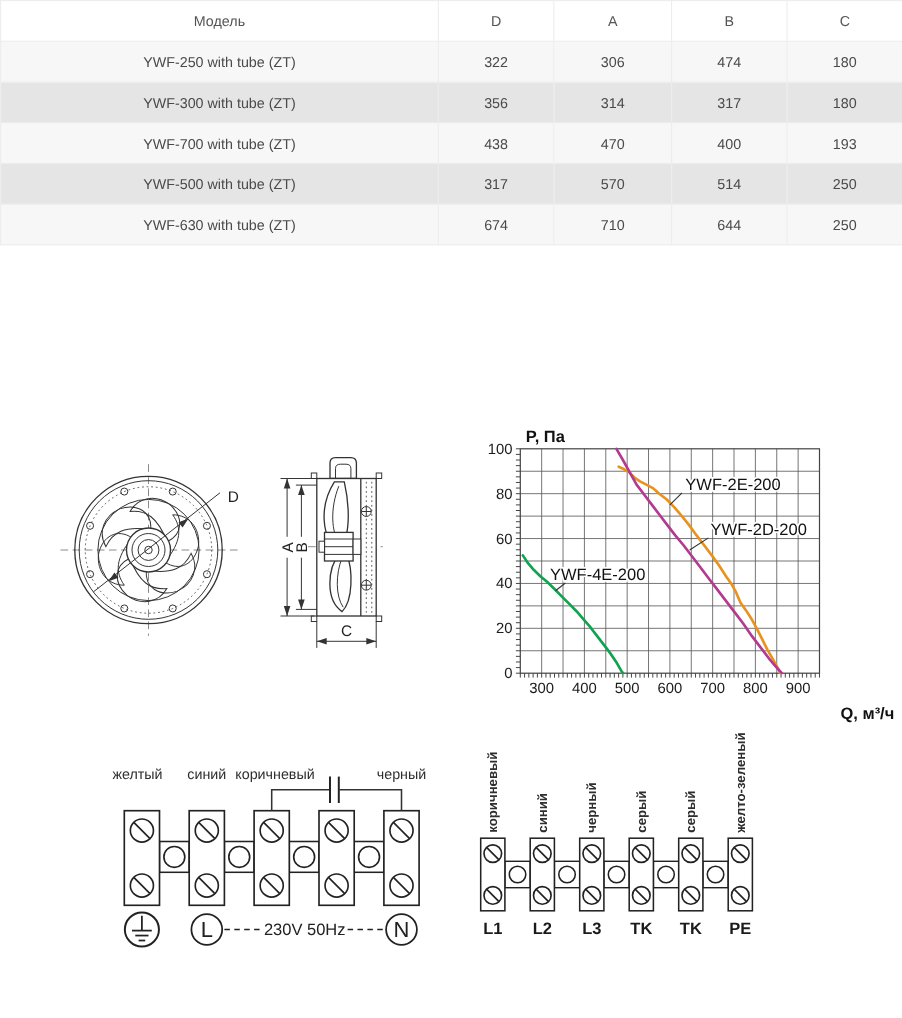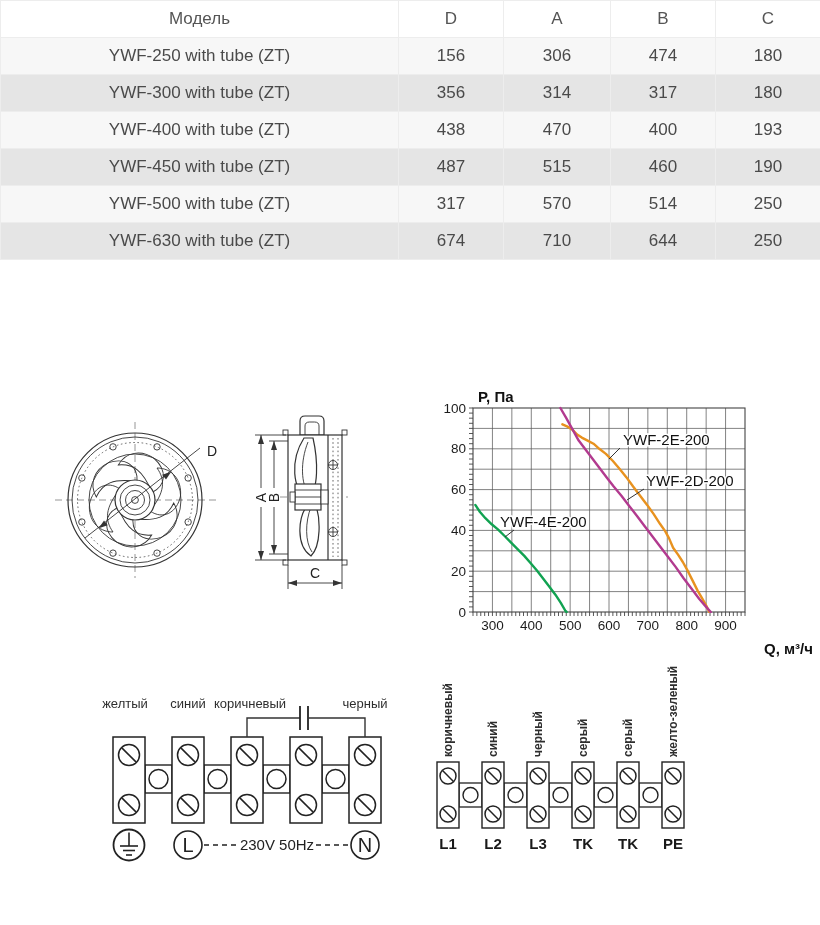--- a/index.html
+++ b/index.html
@@ -4,21 +4,21 @@
 <style>
   html,body{margin:0;padding:0;background:#fff;}
   .page{position:relative;width:820px;height:925px;background:#fff;overflow:hidden;
         font-family:"Liberation Sans",sans-serif;}
 
   
   .table-wrap{position:absolute;left:0;top:0;width:820px;}
   table.spec{width:820px;border-collapse:collapse;table-layout:fixed;}
   table.spec th, table.spec td{
      border:1px solid #ededed;height:36px;text-align:center;
-     font-size:17px;font-weight:400;padding:0;}
+     font-size:13px;font-weight:400;padding:0;}
   table.spec th{color:#555;background:#fff;}
   table.spec td{color:#4a4a4a;background:#e5e5e5;}
   table.spec tbody tr:nth-child(odd) td{background:#f7f7f7;}
 
   
   svg{position:absolute;}
   #fan-svg{left:50px;top:400px;}
   #chart-svg{left:430px;top:388px;}
   #wiring1-svg{left:80px;top:680px;}
   #wiring2-svg{left:420px;top:665px;}
@@ -64,45 +64,38 @@
             <th>Модель</th>
             <th>D</th>
             <th>A</th>
             <th>B</th>
             <th>C</th>
           </tr>
         </thead>
       <tbody id="spec-body">
           <tr>
             <td>YWF-250 with tube (ZT)</td>
-            <td>156</td>
+            <td>322</td>
             <td>306</td>
             <td>474</td>
             <td>180</td>
           </tr>
           <tr>
             <td>YWF-300 with tube (ZT)</td>
             <td>356</td>
             <td>314</td>
             <td>317</td>
             <td>180</td>
           </tr>
           <tr>
-            <td>YWF-400 with tube (ZT)</td>
+            <td>YWF-700 with tube (ZT)</td>
             <td>438</td>
             <td>470</td>
             <td>400</td>
             <td>193</td>
-          </tr>
-          <tr>
-            <td>YWF-450 with tube (ZT)</td>
-            <td>487</td>
-            <td>515</td>
-            <td>460</td>
-            <td>190</td>
           </tr>
           <tr>
             <td>YWF-500 with tube (ZT)</td>
             <td>317</td>
             <td>570</td>
             <td>514</td>
             <td>250</td>
           </tr>
           <tr>
             <td>YWF-630 with tube (ZT)</td>

